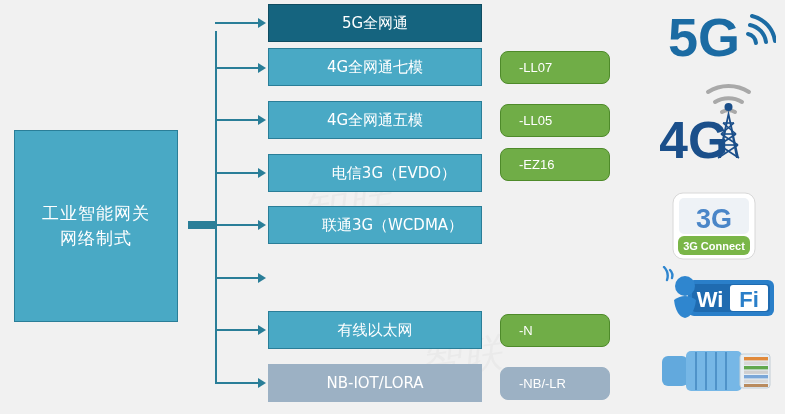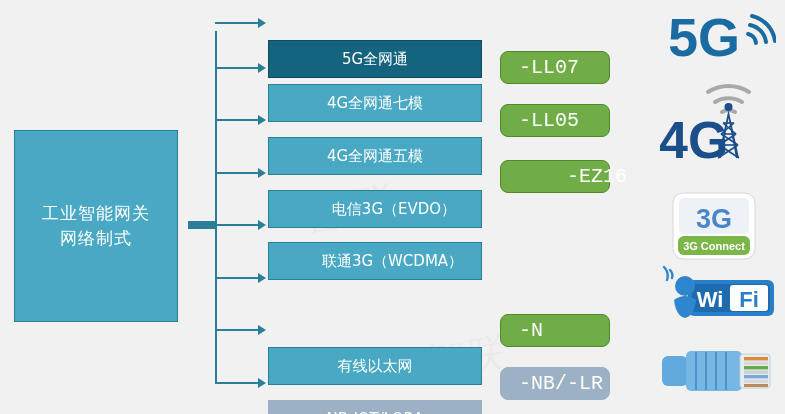--- a/index.html
+++ b/index.html
@@ -34,33 +34,33 @@
   
   .stub{position:absolute;background:#2a7e98;}
   .trunk{position:absolute;left:215px;top:31px;width:2px;height:352px;background:#2a7e98;}
   .branch{position:absolute;left:215px;height:2px;background:#2a7e98;}
   .arrow{position:absolute;width:0;height:0;
          border-top:5px solid transparent;border-bottom:5px solid transparent;
          border-left:8px solid #2a7e98;}
 
   
   .nrow{position:absolute;left:268px;width:214px;height:38px;
-        box-sizing:border-box;display:flex;align-items:center;justify-content:center;margin-top:36px;}
+        box-sizing:border-box;display:flex;align-items:center;justify-content:center;}
   .nrow .lbl{color:#ffffff;font-size:15px;white-space:nowrap;
              font-family:"DejaVu Sans","Liberation Sans",sans-serif;}
   .nrow.blue{background:#49a9c5;border:1px solid #2a7e98;}
   .nrow.dark{background:#15647f;border:1px solid #0f4c61;}
   .nrow.gray{background:#9cb1c4;border:1px solid #9cb1c4;}
   .nrow.dark .lbl,.nrow.gray .lbl{font-size:15px;}
 
   
   .tag{position:absolute;left:500px;width:110px;height:33px;border-radius:8px;
        box-sizing:border-box;display:flex;align-items:center;}
-  .tag .lbl{color:#ffffff;font-size:20px;padding-left:18px;white-space:nowrap;
-            font-family:Liberation Mono, monospace;}
+  .tag .lbl{color:#ffffff;font-size:13px;padding-left:18px;white-space:nowrap;
+            font-family:Liberation Sans, sans-serif;}
   .tag.green{background:#70ad47;border:1px solid #4e8a2a;}
   .tag.gray{background:#9cb1c4;border:1px solid #9cb1c4;}
 
   
   .logo{position:absolute;}
   #logo5g{left:666px;top:4px;width:110px;height:62px;}
   #logo4g{left:660px;top:78px;width:120px;height:85px;}
   #logo3g{left:672px;top:192px;width:84px;height:68px;}
   #logowifi{left:658px;top:266px;width:118px;height:62px;}
   #logorj45{left:660px;top:338px;width:120px;height:70px;}
@@ -121,21 +121,21 @@
   <div class="nrow gray" style="top:364px;">
     <span class="lbl">NB-IOT/LORA</span>
     </div>
 
   <div class="tag green" style="top:51px;">
     <span class="lbl">-LL07</span>
     </div>
   <div class="tag green" style="top:104px;">
     <span class="lbl">-LL05</span>
     </div>
-  <div class="tag green" style="top:160px;padding-left:48px;">
+  <div class="tag green" style="top:148px;">
     <span class="lbl">-EZ16</span>
     </div>
   <div class="tag green" style="top:314px;">
     <span class="lbl">-N</span>
     </div>
   <div class="tag gray" style="top:367px;">
     <span class="lbl">-NB/-LR</span>
     </div>
 
   <svg class="logo" id="logo5g" viewBox="0 0 110 62">

